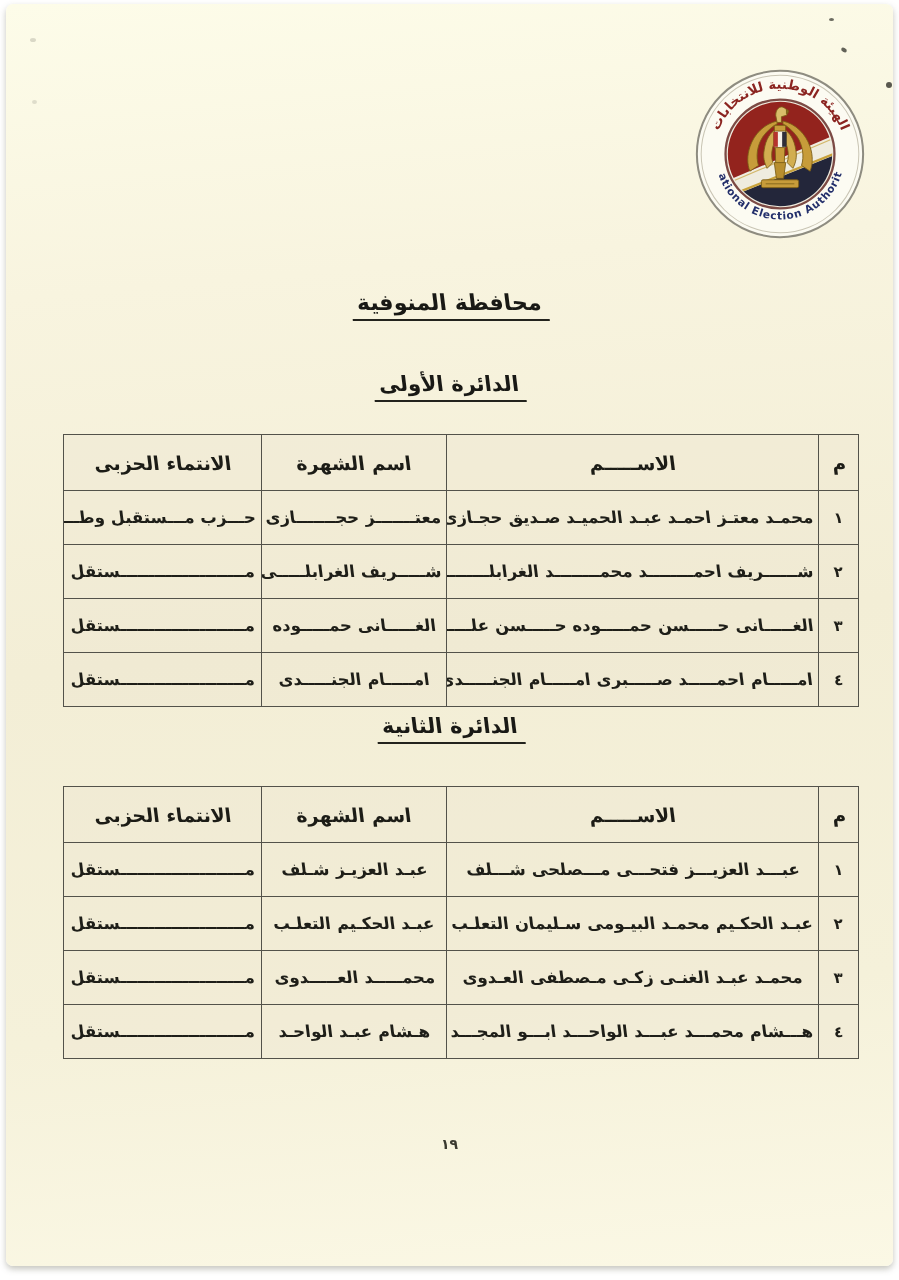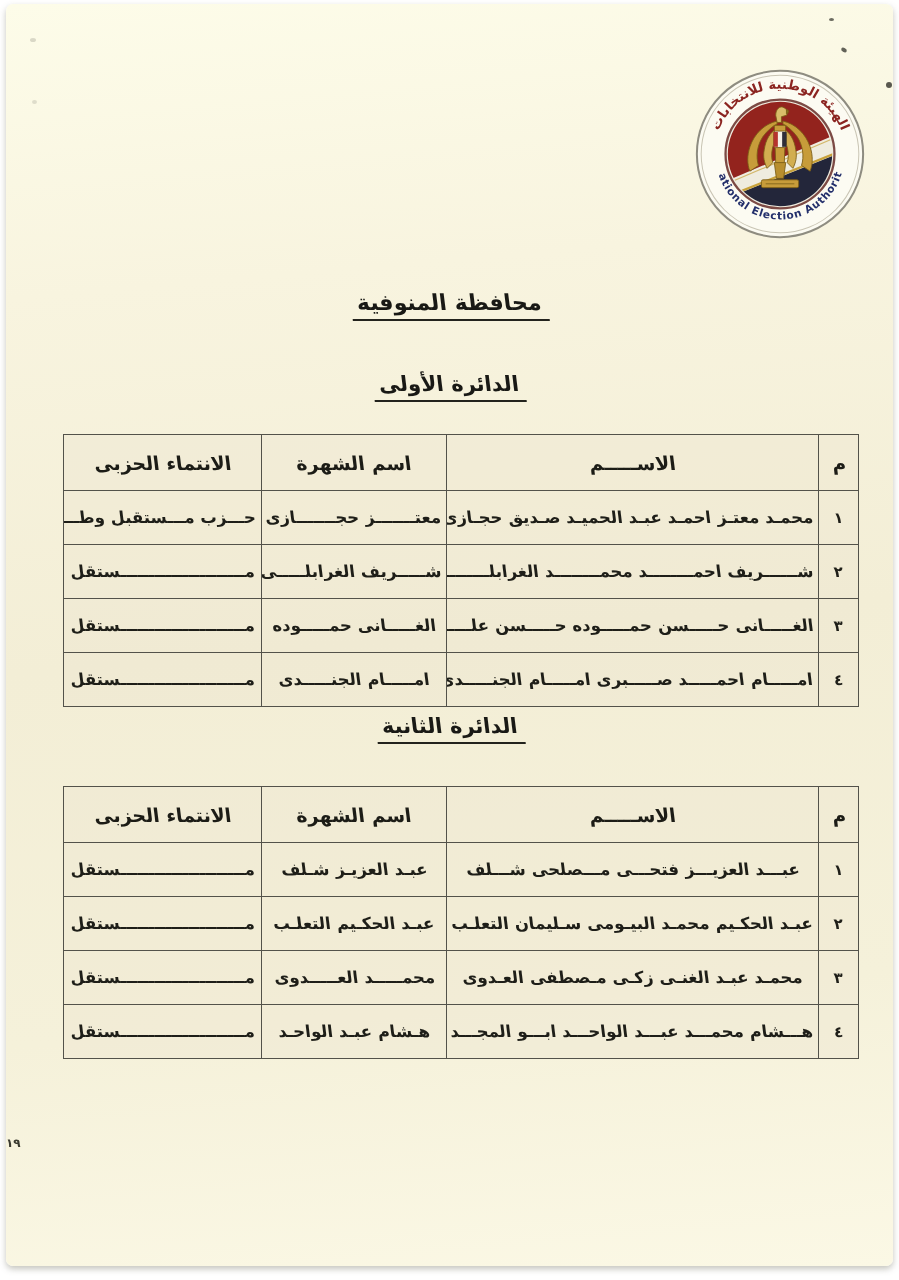--- a/index.html
+++ b/index.html
@@ -37,22 +37,22 @@
     border:1.3px solid #53524a;vertical-align:middle;text-align:center;
     padding:2px 5px;overflow:hidden;white-space:nowrap;
   }
   .ctable thead tr{height:56px;}
   .ctable tbody tr{height:54px;}
   .hdr{display:inline-block;transform:skewX(7deg);font-weight:bold;font-size:19px;color:#1c1c16;}
   .cell{display:inline-block;transform:skewX(7deg);font-weight:bold;font-size:16.5px;color:#1e1e18;}
   .num{font-size:15px;}
   
   .pagenum{
-    position:absolute;left:0;top:1132px;width:100%;text-align:left;
-    font-size:12px;color:#3a3a30;font-weight:bold;
+    position:absolute;left:0;top:1132px;width:100%;text-align:center;
+    font-size:14px;color:#3a3a30;font-weight:bold;
   }
 </style>
 </head>
 <body>
 
 <div class="page">
 
   <div class="speck" style="left:823px;top:14px;width:5px;height:3px;opacity:.75;"></div>
   <div class="speck" style="left:835px;top:44px;width:6px;height:4px;opacity:.8;transform:rotate(30deg);"></div>
   <div class="speck" style="left:880px;top:78px;width:6px;height:6px;opacity:.85;"></div>

